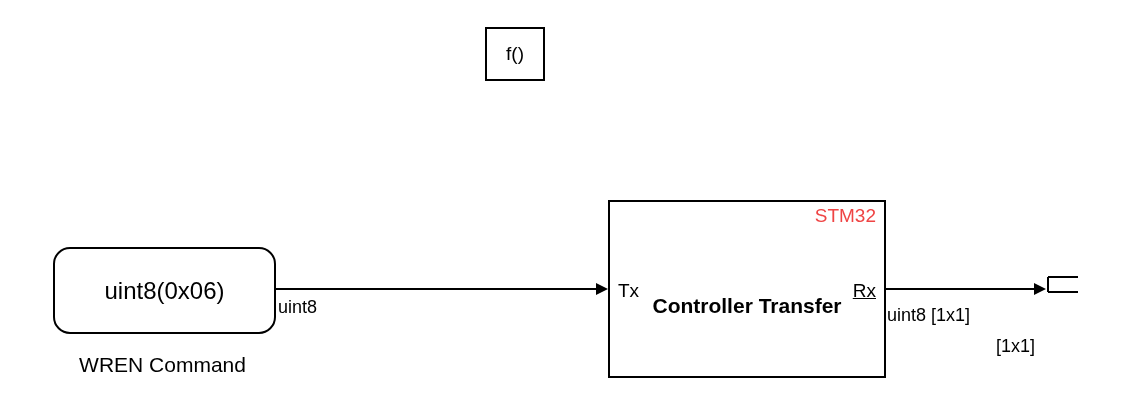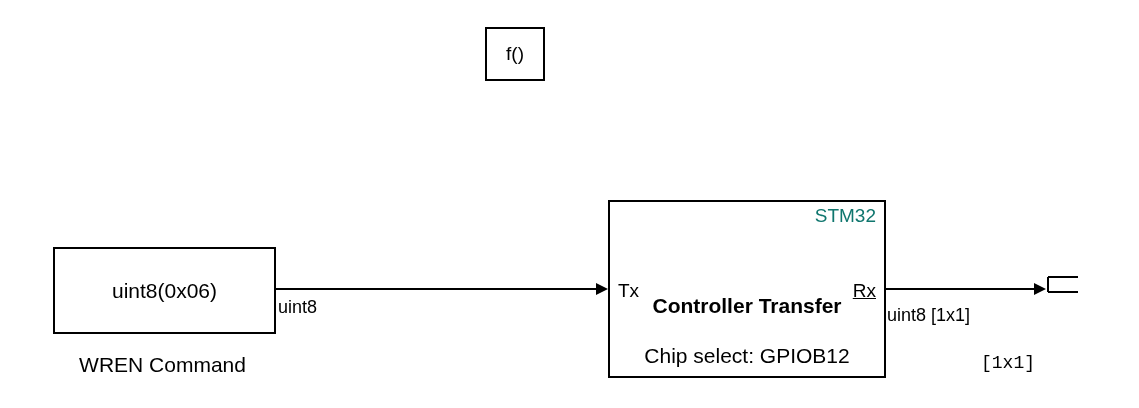--- a/index.html
+++ b/index.html
@@ -48,21 +48,22 @@
     top: 86px;
     width: 136px;
     text-align: center;
     font-size: 19px;
   }
   .const-block {
     left: 53px;
     top: 247px;
     width: 219px;
     height: 83px;
-    font-size: 21px;
+    font-size: 24px;
+    border-radius: 17px;
   }
   .const-caption {
     position: absolute;
     left: 40px;
     top: 338px;
     width: 245px;
     text-align: center;
     font-size: 21px;
     margin-top: 15px;
   }
@@ -70,21 +71,21 @@
     left: 608px;
     top: 200px;
     width: 274px;
     height: 174px;
   }
   .spi-brand {
     position: absolute;
     top: 3px;
     right: 8px;
     font-size: 19px;
-    color: #0f766e;
+    color: #ef4444;
   }
   .spi-port-in {
     position: absolute;
     left: 8px;
     top: 78px;
     font-size: 19px;
   }
   .spi-port-out {
     position: absolute;
     right: 8px;
@@ -127,24 +128,23 @@
   .sig-in {
     left: 278px;
     top: 257px;
   }
   .sig-out {
     left: 887px;
     top: 265px;
   }
   .sig-dim {
     left: 960px;
-    top: 313px;
+    top: 296px;
     width: 75px;
     text-align: right;
-    font-family: Liberation Mono, monospace;
   }
 </style>
 </head>
 <body>
 
 <div class="canvas">
 
   <svg class="wires" viewBox="0 0 1139 408" xmlns="http://www.w3.org/2000/svg">
 
     <line x1="272" y1="289" x2="596" y2="289" stroke="#000000" stroke-width="2"></line>
@@ -165,20 +165,19 @@
   </div>
   <div class="const-caption">WREN Command</div>
 
   <div class="block spi-block">
     <div class="spi-brand">STM32</div>
     <div class="spi-port-in">Tx</div>
     <div class="spi-port-out">Rx</div>
     <div class="spi-title-wrap">
       <div class="spi-subtitle">Controller Transfer</div>
     </div>
-    <div class="spi-footer">Chip select: GPIOB12</div>
   </div>
 
   <div class="sig-label sig-in">uint8</div>
   <div class="sig-label sig-out">uint8 [1x1]</div>
   <div class="sig-label sig-dim">[1x1]</div>
 
 </div>
 
 </body></html>

